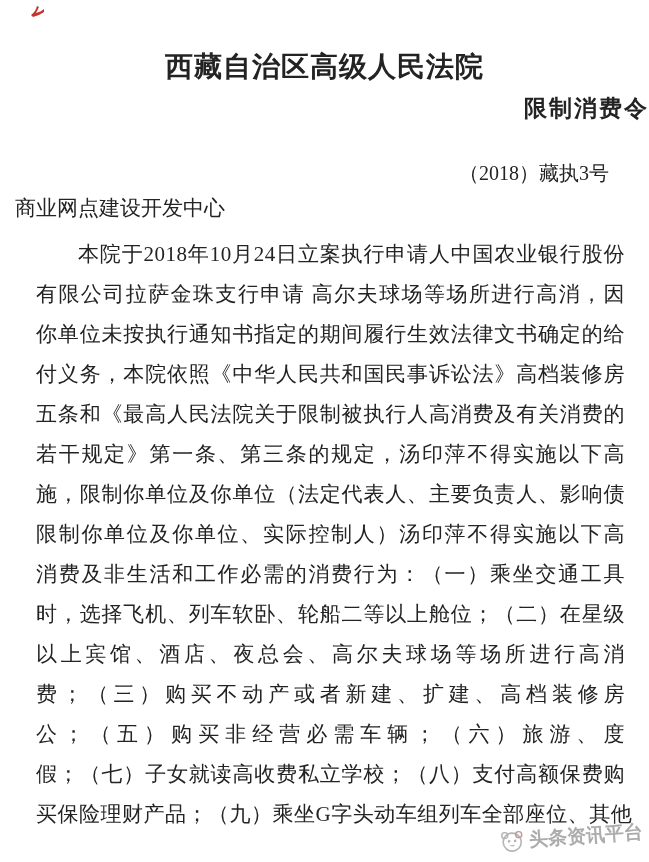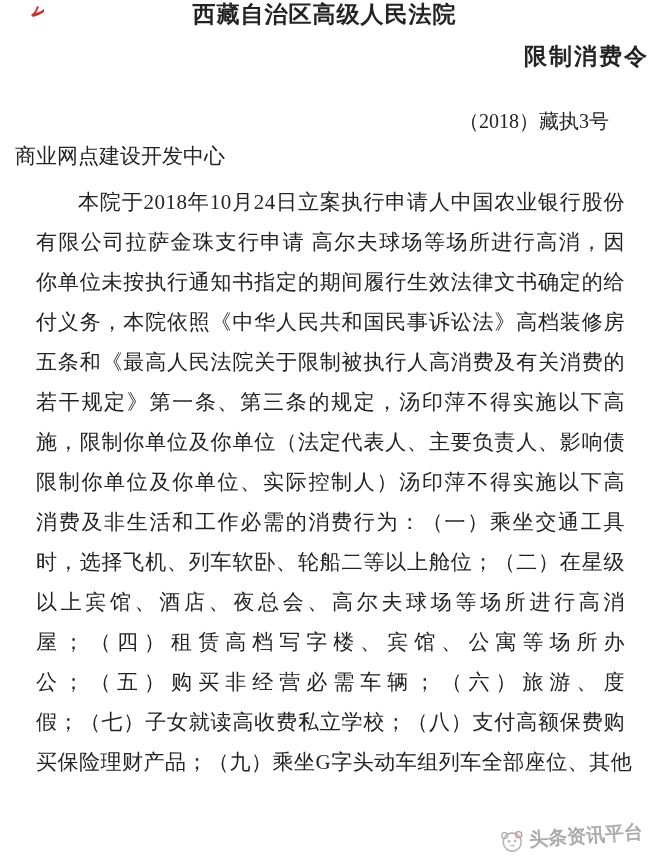--- a/index.html
+++ b/index.html
@@ -15,22 +15,23 @@
     width: 649px; height: 862px;
     overflow: hidden;
     background: #ffffff;
   }
   .corner-mark {
     position: absolute;
     left: 29px; top: 4px;
     width: 17px; height: 17px;
   }
   .title1 {
+    padding-top: 52px;
     text-align: center;
-    font-size: 23px;
+    font-size: 28px;
     font-weight: bold;
     line-height: 30px;
     letter-spacing: 1px;
   }
   .title2 {
     margin-top: 12px;
     text-align: right;
     font-size: 23px;
     font-weight: bold;
     line-height: 30px;
@@ -101,21 +102,21 @@
       <div class="doc-line">有限公司拉萨金珠支行申请 高尔夫球场等场所进行高消，因</div>
       <div class="doc-line">你单位未按执行通知书指定的期间履行生效法律文书确定的给</div>
       <div class="doc-line">付义务，本院依照《中华人民共和国民事诉讼法》高档装修房</div>
       <div class="doc-line">五条和《最高人民法院关于限制被执行人高消费及有关消费的</div>
       <div class="doc-line">若干规定》第一条、第三条的规定，汤印萍不得实施以下高</div>
       <div class="doc-line">施，限制你单位及你单位（法定代表人、主要负责人、影响债</div>
       <div class="doc-line">限制你单位及你单位、实际控制人）汤印萍不得实施以下高</div>
       <div class="doc-line">消费及非生活和工作必需的消费行为：（一）乘坐交通工具</div>
       <div class="doc-line">时，选择飞机、列车软卧、轮船二等以上舱位；（二）在星级</div>
       <div class="doc-line">以上宾馆、酒店、夜总会、高尔夫球场等场所进行高消</div>
-      <div class="doc-line">屋；（四）租赁高档写字楼、宾馆、公寓等场所办</div>
+      <div class="doc-line">费；（三）购买不动产或者新建、扩建、高档装修房</div>
       <div class="doc-line">公；（五）购买非经营必需车辆；（六）旅游、度</div>
       <div class="doc-line">假；（七）子女就读高收费私立学校；（八）支付高额保费购</div>
       <div class="doc-line">买保险理财产品；（九）乘坐G字头动车组列车全部座位、其他</div>
     </div>
 
   <div class="watermark">
     <svg width="26" height="26" viewBox="0 0 26 26" xmlns="http://www.w3.org/2000/svg" aria-hidden="true">
       <circle cx="13" cy="14" r="9" fill="none" stroke="#a8a8a8" stroke-width="1.6"></circle>
       <circle cx="6" cy="7" r="3" fill="none" stroke="#a8a8a8" stroke-width="1.4"></circle>
       <circle cx="20" cy="7" r="3" fill="none" stroke="#b08a8a" stroke-width="1.4"></circle>

